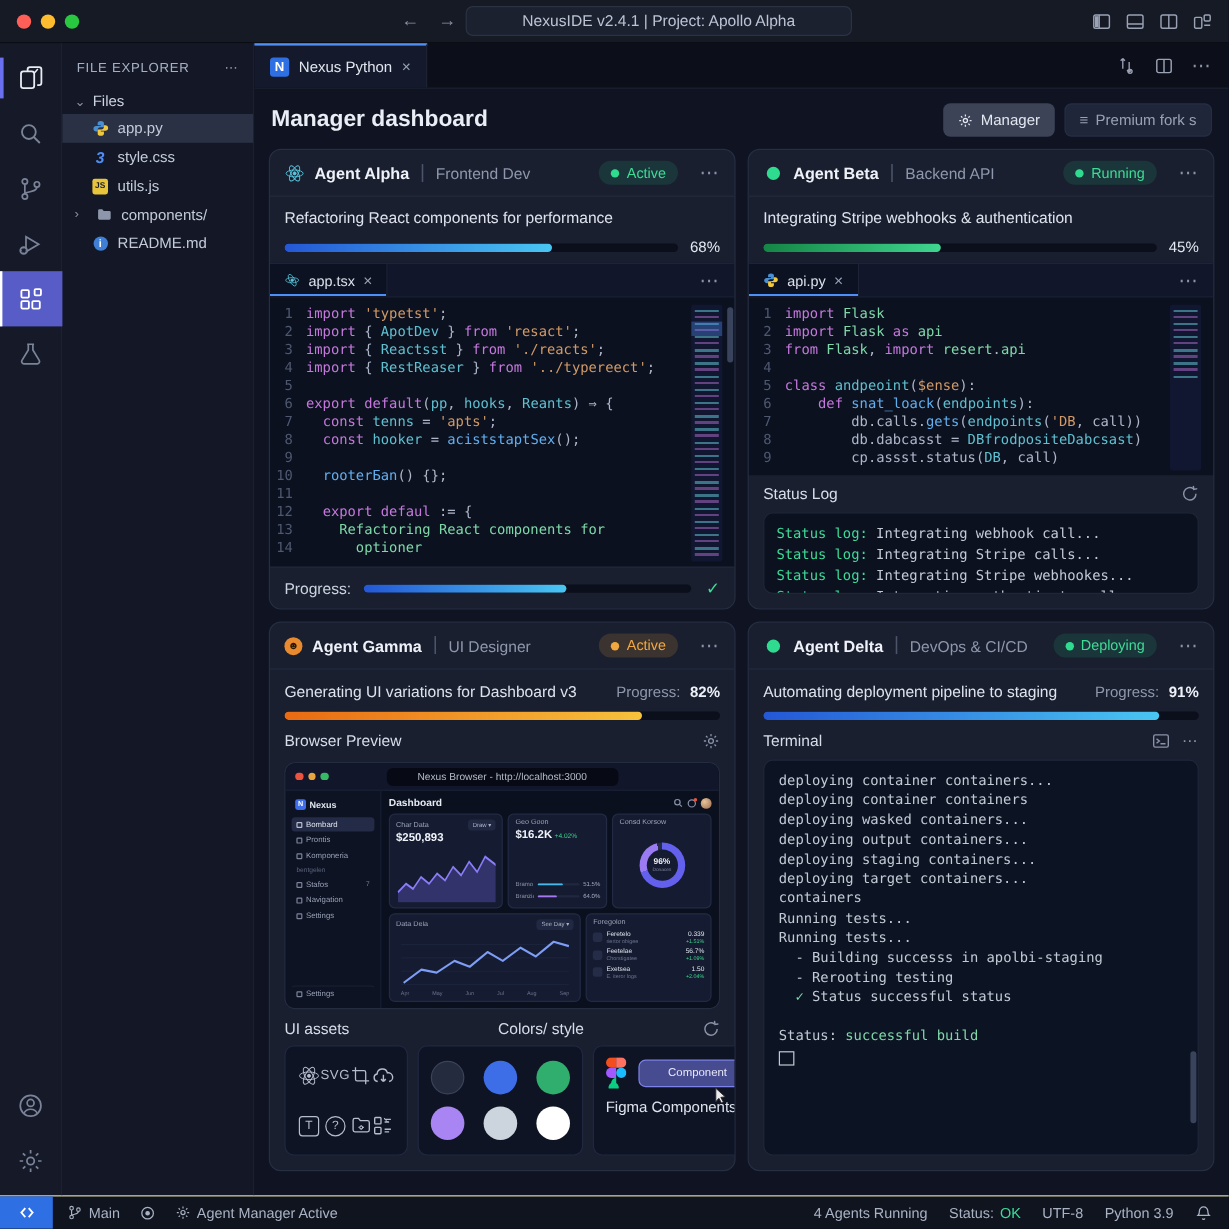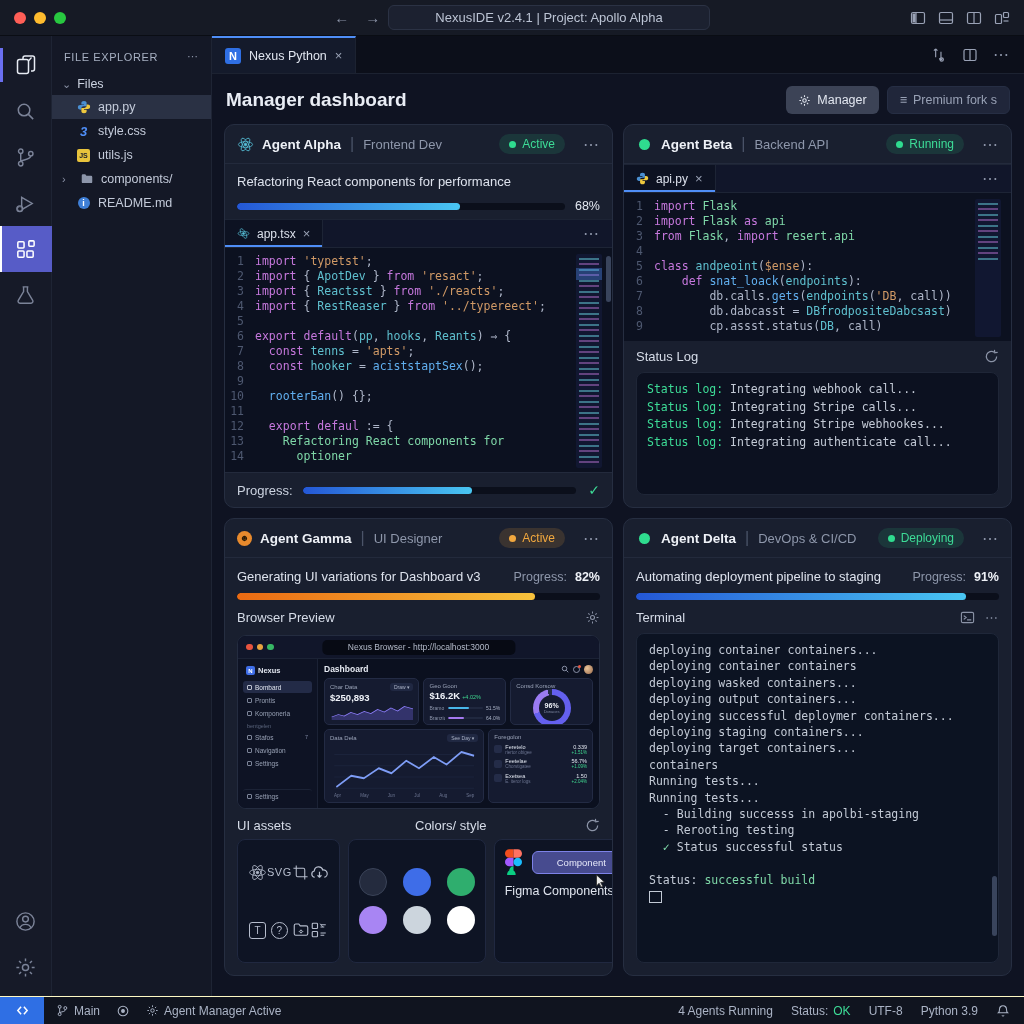--- a/index.html
+++ b/index.html
@@ -111,21 +111,21 @@
 .footer-check{color:#3ddc97;font-size:14px;margin-left:2px}
 
 .section-header{display:flex;align-items:center;gap:19px;padding:8px 12px 6px;font-size:13px;color:#d6dce8;flex-shrink:0}
 .section-header .right{margin-left:auto;display:flex;gap:10px;align-items:center;color:#8b93a7}
 
 .log-box{margin:2px 12px 12px;background:#0c1120;border:1px solid #1f2637;border-radius:8px;padding:8px 10px;font-family:"DejaVu Sans Mono",monospace;font-size:11.5px;line-height:17.5px;flex:1;overflow:hidden}
 .log-prefix{color:#3ddc97}
 .log-text{color:#c3cad6}
 
 
-.browser{margin:4px 12px 0;background:#0a0e1c;border:1px solid #242c40;border-radius:9px;height:174px;display:flex;flex-direction:column;overflow:hidden;flex-shrink:0}
+.browser{margin:4px 12px 0;background:#0a0e1c;border:1px solid #242c40;border-radius:9px;height:206px;display:flex;flex-direction:column;overflow:hidden;flex-shrink:0}
 .b-chrome{height:23px;display:flex;align-items:center;padding:0 8px;background:#11162a;border-bottom:1px solid #1b2235;position:relative}
 .b-dots{display:flex;gap:4px}
 .b-dots i{width:6.5px;height:6.5px;border-radius:50%}
 .addr{position:absolute;left:50%;transform:translateX(-50%);background:#070a14;border-radius:5px;font-size:8.5px;color:#b3bac9;padding:2.5px 26px;white-space:nowrap}
 .b-body{flex:1;display:flex;min-height:0}
 .b-side{width:80px;background:#0e1324;border-right:1px solid #1b2235;padding:5px;display:flex;flex-direction:column;font-size:6.5px;color:#97a0b4}
 .b-logo{display:flex;align-items:center;gap:3px;font-size:7.5px;font-weight:bold;color:#e0e5ef;padding:2px 3px;margin-bottom:4px}
 .b-logo i{width:9px;height:9px;border-radius:2px;background:#3f6ee8;display:flex;align-items:center;justify-content:center;color:#fff;font-size:6px;font-style:normal}
 .b-item{display:flex;align-items:center;gap:3px;padding:2.5px 4px;border-radius:3px;margin-bottom:1px}
 .b-item.active{background:#232b47;color:#e0e5ef}
@@ -462,20 +462,29 @@
                 <span class="gdot"></span>
               </span>
             <span class="agent-name">Agent Beta</span>
             <span class="hdr-sep">|</span>
             <span class="agent-role">Backend API</span>
             <span class="pill green">
                 <span class="pdot"></span>
                 <span>Running</span>
               </span>
             <span class="dots">⋯</span>
+          </div>
+          <div class="task-block">
+            <div class="task-text">Integrating Stripe webhooks &amp; authentication</div>
+            <div class="bar-row">
+              <div class="track">
+                  <div class="fill green" style="width: 45%;"></div>
+                </div>
+              <span class="pct">45%</span>
+            </div>
           </div>
           <div class="minitabbar">
             <div class="minitab">
               <span>
                   <svg width="13" height="13" viewBox="0 0 16 16">
                     <path d="M8 1C6 1 5 1.9 5 3.2V5h3v.8H3.6C2.1 5.8 1 6.8 1 8.4S2.1 11 3.6 11H5V9.3C5 7.9 6.1 7 7.5 7H11V3.2C11 1.9 10 1 8 1z" fill="#4a8fd1"></path>
                     <path d="M8 15c2 0 3-.9 3-2.2V11H8v-.8h4.4c1.5 0 2.6-1 2.6-2.6S13.9 5 12.4 5H11v1.7C11 8.1 9.9 9 8.5 9H5v3.8C5 14.1 6 15 8 15z" fill="#eec83e"></path>
                   </svg>
                 </span>
               <span>api.py</span>
@@ -831,21 +840,20 @@
                 </span>
               <span class="dots">⋯</span>
             </span>
           </div>
           <div class="terminal-box">
             <div id="terminal-lines">
                 <div class="term-line"><span class="tk-t">deploying container containers...</span></div>
                 <div class="term-line"><span class="tk-t">deploying container containers</span></div>
                 <div class="term-line"><span class="tk-t">deploying wasked containers...</span></div>
                 <div class="term-line"><span class="tk-t">deploying output containers...</span></div>
-                <div class="term-line"><span class="tk-t">deploying successful deploymer containers...</span></div>
                 <div class="term-line"><span class="tk-t">deploying staging containers...</span></div>
                 <div class="term-line"><span class="tk-t">deploying target containers...</span></div>
                 <div class="term-line"><span class="tk-t">containers</span></div>
                 <div class="term-line"><span class="tk-t">Running tests...</span></div>
                 <div class="term-line"><span class="tk-t">Running tests...</span></div>
                 <div class="term-line"><span class="tk-t">  - Building successs in apolbi-staging</span></div>
                 <div class="term-line"><span class="tk-t">  - Rerooting testing</span></div>
                 <div class="term-line"><span class="tk-g">  ✓</span><span class="tk-t"> Status successful status</span></div>
                 <div class="term-line">&nbsp;</div>
                 <div class="term-line"><span class="tk-t">Status: </span><span class="tk-g">successful build</span></div>

